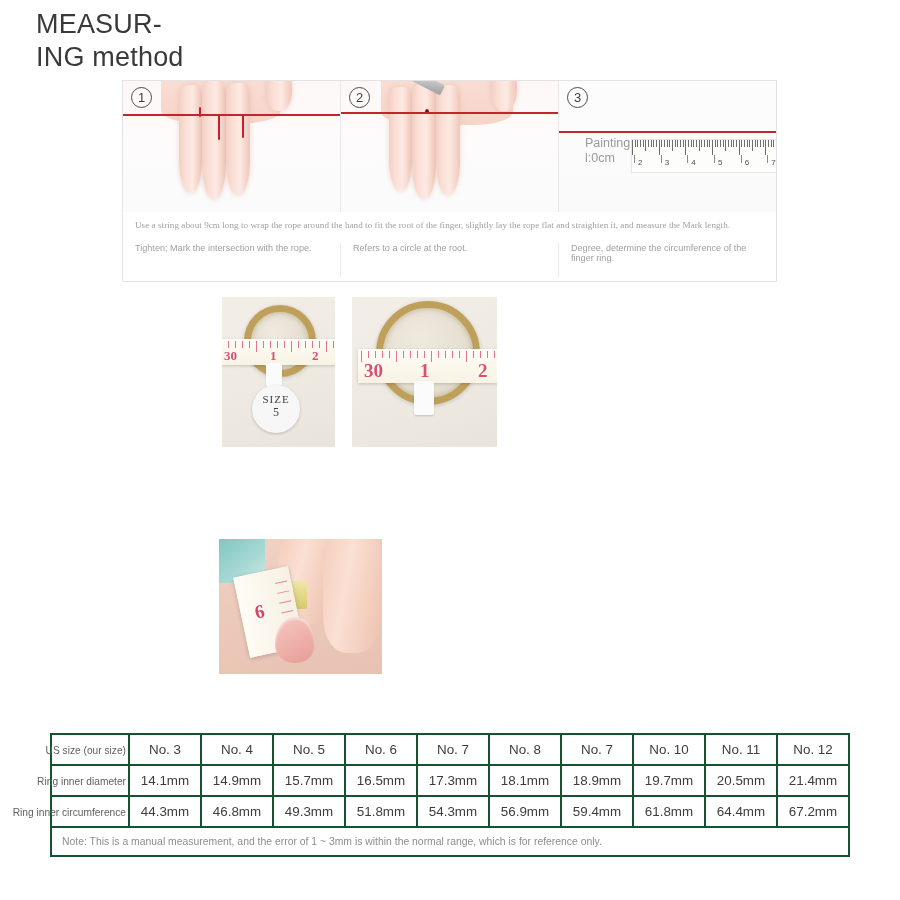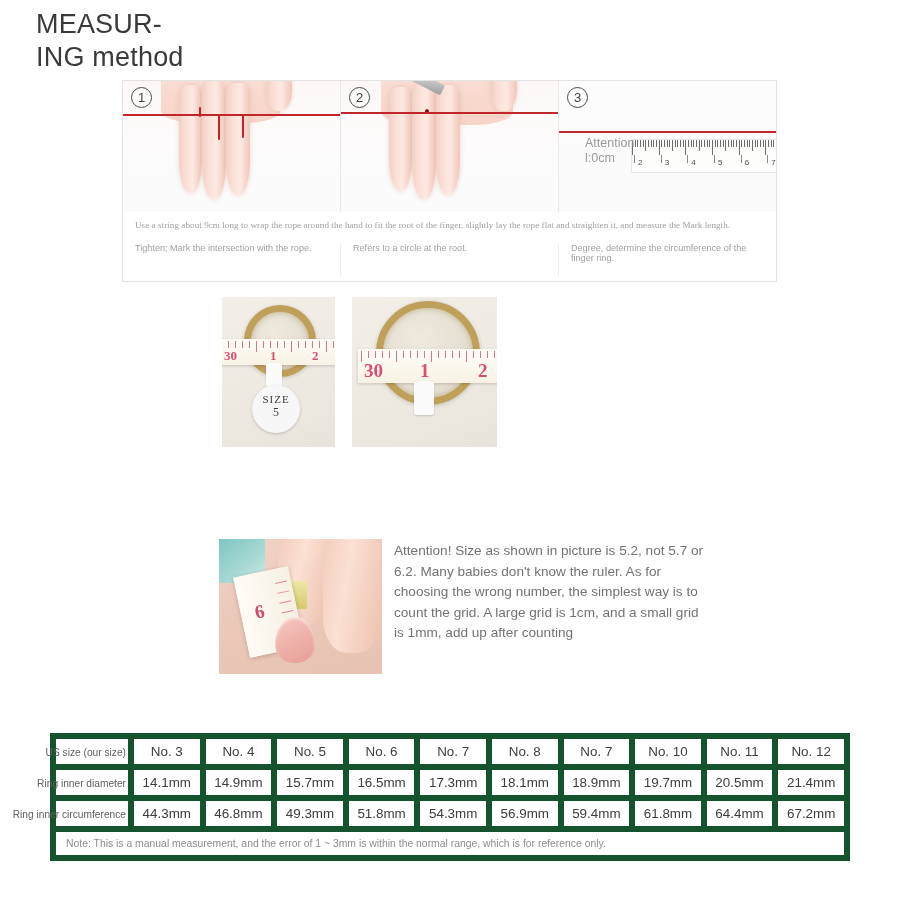--- a/index.html
+++ b/index.html
@@ -188,21 +188,21 @@
     font-size: 13.6px; line-height: 20.6px; color: #737373;
   }
   .line2 {
     position: absolute; left: 184px; top: 695px; width: 500px;
     font-size: 11.4px; color: #9a9a9a;
   }
 
   
   .table-wrap { position: absolute; left: 50px; top: 733px; width: 800px; }
   table { border-collapse: collapse; width: 800px; table-layout: fixed; }
-  td { border: 6px solid #14532d; height: 31px; text-align: center;
+  td { border: 2px solid #14532d; height: 31px; text-align: center;
        font-size: 13.4px; color: #3d3d3d; background: #fff; }
   td.rowhead {
     position: relative; font-size: 10.2px; color: #5e5e5e;
     text-align: right; padding-right: 2px; white-space: nowrap;
     overflow: visible;
   }
   td.rowhead span { position: absolute; right: 2px; top: 50%;
     transform: translateY(-50%); white-space: nowrap; }
   td.note { text-align: left; padding-left: 10px; font-size: 10.4px;
     color: #8d8d8d; height: 29px; }
@@ -245,21 +245,21 @@
         <div class="pen" style="left:60px; top:-6px; width:44px; height:11px; transform:rotate(27deg);"></div>
         <div class="redline" style="top:31px;"></div>
         <div class="string" style="left:84px; top:28px; width:4px; height:5px; border-radius:50%; background:#7d1217;"></div>
         <div class="badge">2</div>
       </div>
 
       <div class="step-img">
         <div class="hand-bg" style="background:linear-gradient(180deg,#fcfcfc 0%,#fafafa 100%);"></div>
         <div class="redline" style="top:50px;"></div>
         <div class="paint-label">
-          <b>Attention</b>
+          <b>Painting</b>
           <b>l:0cm</b>
         </div>
         <div class="ruler-wrap">
           <div class="ruler-ticks" id="ruler-ticks">
               <div class="tick" style="left: 0px; height: 15px;"></div>
               <div class="tick" style="left: 2.66667px; height: 7px;"></div>
               <div class="tick" style="left: 5.33333px; height: 7px;"></div>
               <div class="tick" style="left: 8px; height: 7px;"></div>
               <div class="tick" style="left: 10.6667px; height: 7px;"></div>
               <div class="tick" style="left: 13.3333px; height: 11px;"></div>
@@ -415,21 +415,20 @@
       <div class="tk" style="top:14px;"></div>
       <div class="tk" style="top:24px;"></div>
       <div class="tk" style="top:34px;"></div>
       <div class="tk" style="top:44px;"></div>
       <div class="tk" style="top:54px;"></div>
       <div class="tk" style="top:64px;"></div>
     </div>
     <div class="fp-nail" style="left:56px; top:78px; width:40px; height:46px;"></div>
   </div>
 
-  <div class="attn">Attention! Size as shown in picture is 5.2, not 5.7 or 6.2. Many babies don't know the ruler. As for choosing the wrong number, the simplest way is to count the grid. A large grid is 1cm, and a small grid is 1mm, add up after counting</div>
 
   <div class="table-wrap">
     <table>
       <colgroup>
           <col class="c0">
         </colgroup>
       <tbody id="table-body">
           <tr>
             <td class="rowhead">
               <span>US size (our size)</span>

